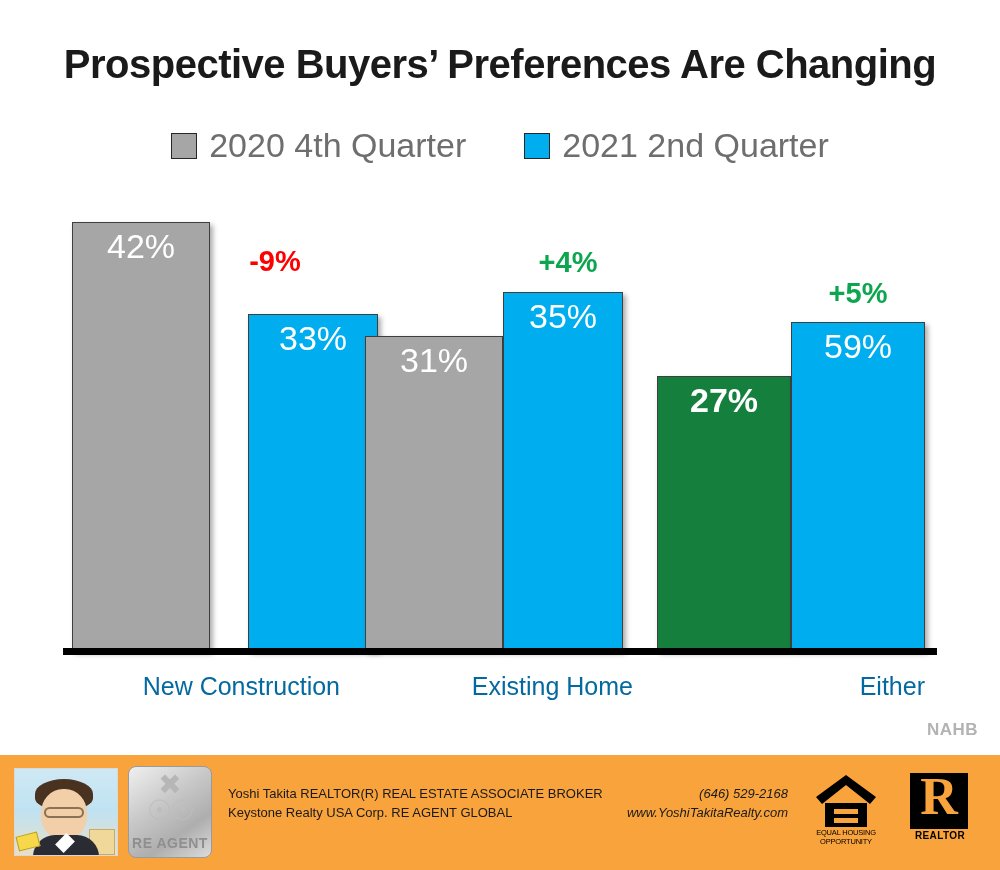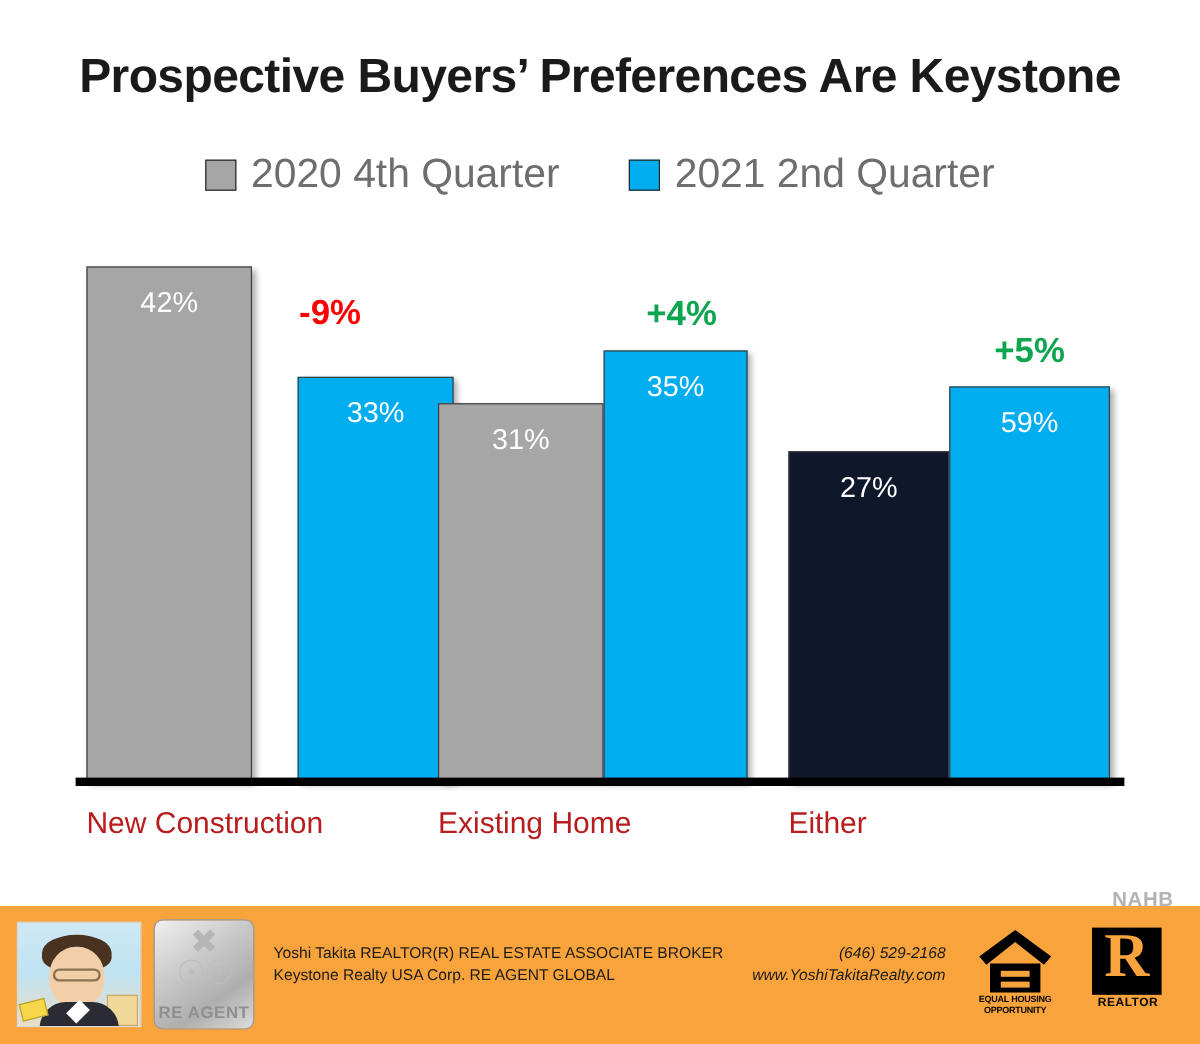--- a/index.html
+++ b/index.html
@@ -68,23 +68,23 @@
   .bar {
     position: absolute;
     box-sizing: border-box;
     border: 1px solid #3f3f3f;
     box-shadow: 3px 3px 5px rgba(0,0,0,0.33);
   }
   .bar-value {
     position: absolute;
     left: 0;
     width: 100%;
-    top: 16px;
-    text-align: center;
-    font-size: 24px;
+    top: 4px;
+    text-align: center;
+    font-size: 34px;
     color: #ffffff;
     pointer-events: none;
   }
   .delta {
     position: absolute;
     text-align: center;
     font-size: 29px;
     font-weight: bold;
     white-space: nowrap;
   }
@@ -92,34 +92,33 @@
     position: absolute;
     left: 63px;
     top: 648px;
     width: 874px;
     height: 7px;
     background: #000000;
   }
   .cat-label {
     position: absolute;
     top: 672px;
-    text-align: left;
+    text-align: right;
     font-size: 25px;
-    color: #b91c1c;
+    color: #0369a1;
     white-space: nowrap;
   }
   #source-note {
     position: absolute;
     right: 22px;
     top: 720px;
     font-size: 17px;
     font-weight: bold;
     color: #b3b3b3;
     letter-spacing: 0.5px;
-    margin-top: 20px;
   }
 
   
   #footer {
     position: absolute;
     left: 0;
     top: 755px;
     width: 1000px;
     height: 115px;
     background: #f9a33c;
@@ -279,21 +278,21 @@
     width: 64px;
     height: 56px;
   }
   #eho-logo .eho-text {
     position: absolute;
     left: 0;
     top: 56px;
     width: 72px;
     text-align: center;
     font-size: 7.5px;
-    font-weight: bold;
+    font-weight: normal;
     color: #000000;
     line-height: 1.15;
     letter-spacing: -0.2px;
   }
   #realtor-logo {
     position: absolute;
     left: 908px;
     top: 18px;
     width: 64px;
     height: 80px;
@@ -326,21 +325,21 @@
     text-align: center;
     font-size: 10px;
     font-weight: bold;
     color: #000000;
     letter-spacing: 0.4px;
   }
 </style>
 </head>
 <body>
 
-<div id="chart-title">Prospective Buyers’ Preferences Are Keystone</div>
+<div id="chart-title">Prospective Buyers’ Preferences Are Changing</div>
 
 <div id="legend">
   <div class="legend-entry">
     <span class="legend-swatch" style="background:#A6A6A6"></span>
     <span class="legend-label">2020 4th Quarter</span>
   </div>
   <div class="legend-entry">
     <span class="legend-swatch" style="background:#00AEEF"></span>
     <span class="legend-label">2021 2nd Quarter</span>
   </div>
@@ -357,21 +356,21 @@
   <div class="delta" style="left:210px; width:130px; top:245px; color:#FF0000;">-9%</div>
 
   <div class="bar" style="left:365px; width:138px; top:336px; height:315px; background:#A6A6A6;">
     <span class="bar-value">31%</span>
   </div>
   <div class="bar" style="left:503px; width:120px; top:292px; height:359px; background:#00AEEF;">
     <span class="bar-value">35%</span>
   </div>
   <div class="delta" style="left:503px; width:130px; top:246px; color:#0DA64F;">+4%</div>
 
-  <div class="bar" style="left:657px; width:134px; top:376px; height:275px; background:#0f172a;">
+  <div class="bar" style="left:657px; width:134px; top:376px; height:275px; background:#15803d;font-weight:bold;">
     <span class="bar-value">27%</span>
   </div>
   <div class="bar" style="left:791px; width:134px; top:322px; height:329px; background:#00AEEF;">
     <span class="bar-value">59%</span>
   </div>
   <div class="delta" style="left:791px; width:134px; top:277px; color:#0DA64F;">+5%</div>
 
   <div id="axis-line"></div>
 
   <div class="cat-label" style="left:72px; width:268px;">New Construction</div>

